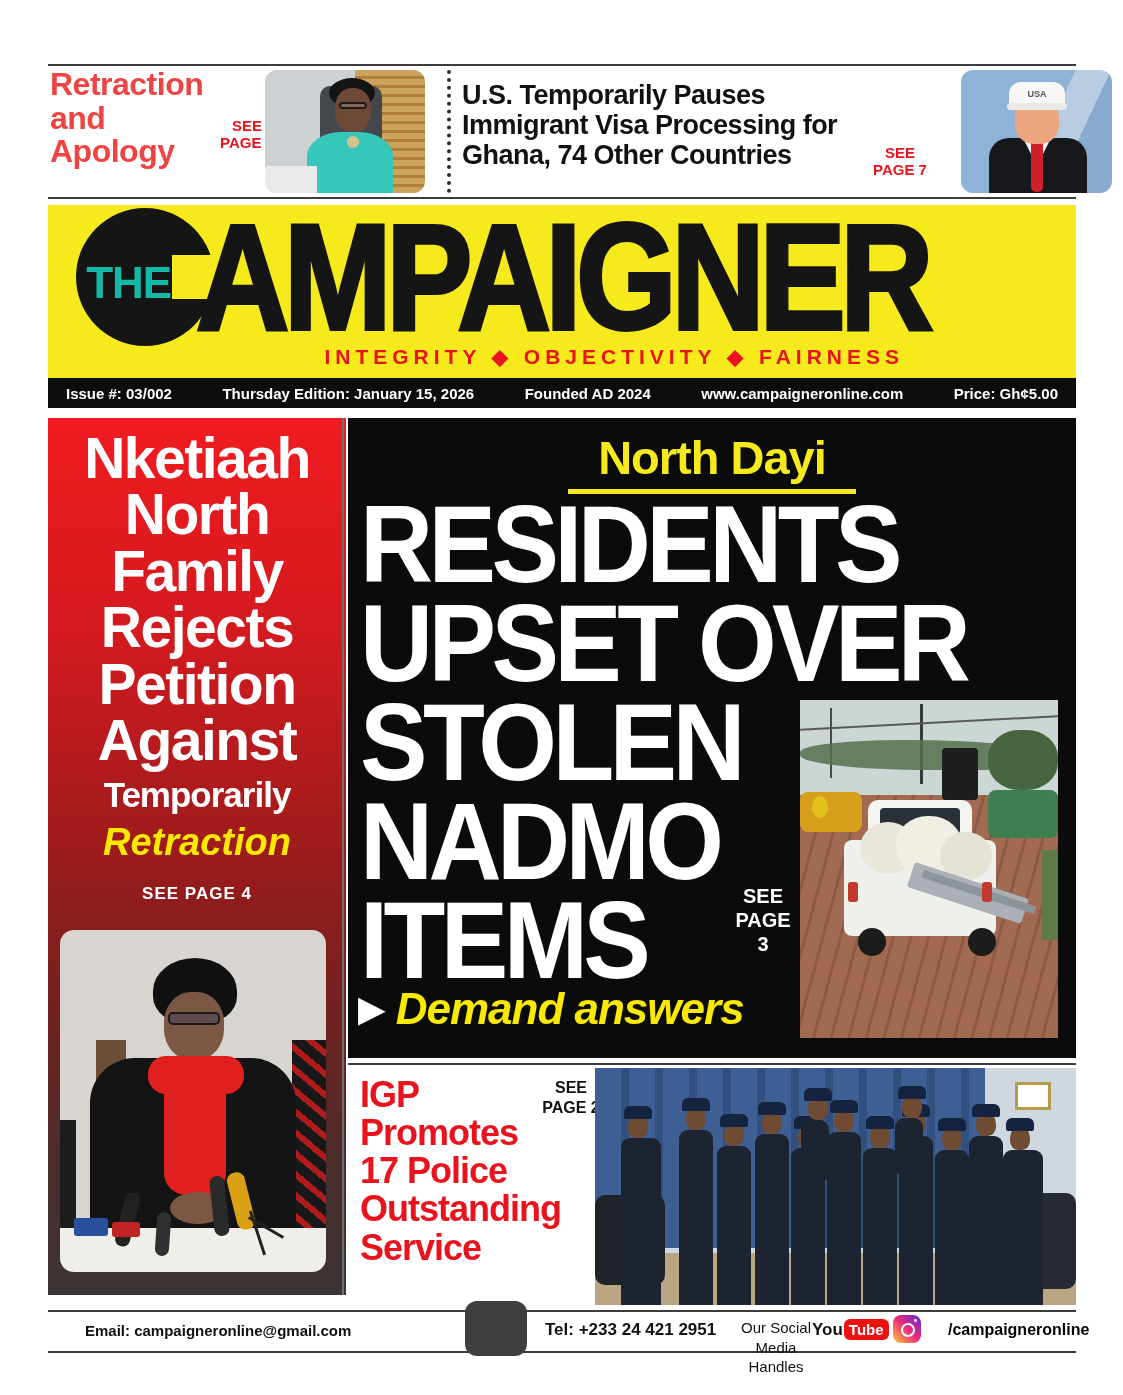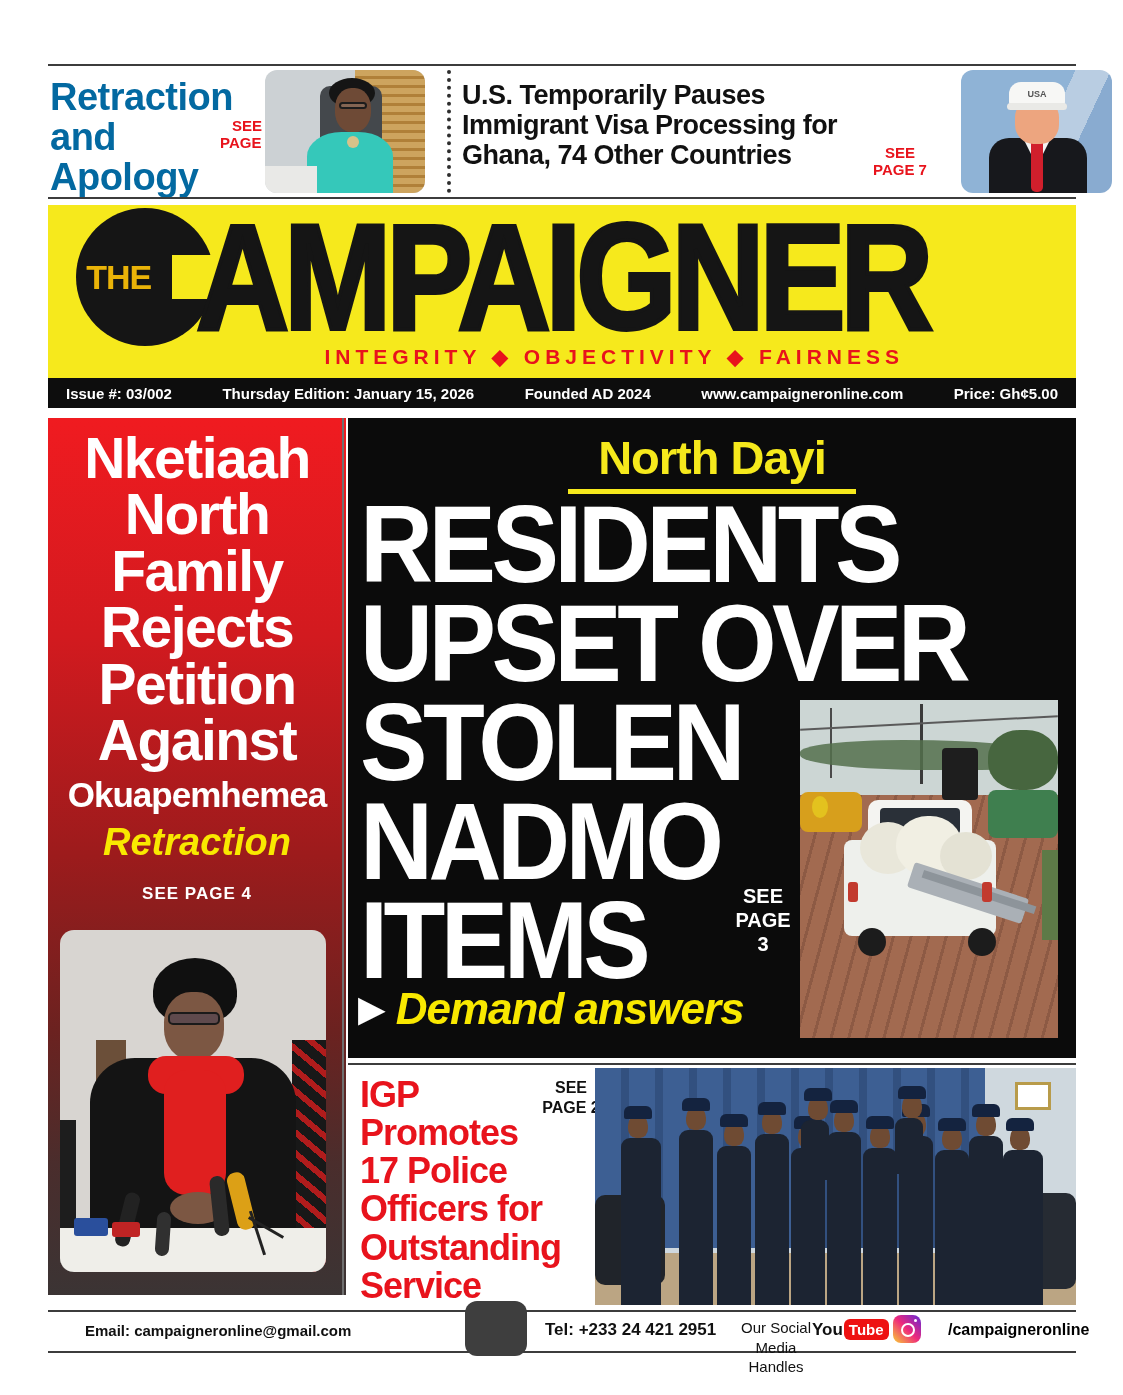--- a/index.html
+++ b/index.html
@@ -1,32 +1,32 @@
 <!DOCTYPE html>
 <html><head>
 <meta charset="utf-8">
 <style>
   html,body{margin:0;padding:0;background:#ffffff;}
   #page{position:relative;width:1123px;height:1395px;background:#ffffff;overflow:hidden;
         font-family:"Liberation Sans",sans-serif;}
   .rule{position:absolute;background:#3c3c3c;}
   
-  .teaser-title-l{position:absolute;left:50px;top:78px;width:170px;font-size:38px;font-weight:bold;
-    color:#0369a1;line-height:1.05;letter-spacing:-0.5px;}
+  .teaser-title-l{position:absolute;left:50px;top:68px;width:170px;font-size:32px;font-weight:bold;
+    color:#ef4444;line-height:1.05;letter-spacing:-0.5px;}
   .teaser-see{position:absolute;color:#e8131c;font-weight:bold;font-size:15px;line-height:1.1;text-align:center;}
   .photo{position:absolute;border-radius:12px;overflow:hidden;}
   .teaser-title-r{position:absolute;left:462px;top:80px;width:410px;font-size:27px;font-weight:bold;
     color:#111;line-height:1.12;letter-spacing:-0.5px;}
   .teaser-divider{position:absolute;left:447px;top:70px;height:123px;width:0;border-left:4px dotted #2e2e2e;}
   
   .masthead{position:absolute;left:48px;top:205px;width:1028px;height:173px;background:#f6e91c;}
   .logo-row{position:absolute;left:0;top:6px;width:1028px;height:132px;display:flex;justify-content:center;align-items:center;}
   .logo-c{position:relative;width:138px;height:138px;background:#151515;border-radius:50%;flex:0 0 auto;}
   .logo-c .notch{position:absolute;right:-6px;top:47px;width:48px;height:44px;background:#f6e91c;}
-  .logo-c .the{position:absolute;left:10px;top:50px;color:#eab308;font-size:34px;font-weight:bold;letter-spacing:-1px;}
+  .logo-c .the{position:absolute;left:10px;top:50px;color:#14b8a6;font-size:44px;font-weight:bold;letter-spacing:-1px;}
   .logo-rest{display:inline-block;font-size:150px;font-weight:bold;color:#151515;letter-spacing:-6px;
     line-height:120px;transform:scaleX(0.86);transform-origin:left center;-webkit-text-stroke:4px #151515;
     margin-left:-18px;}
   .tagline{position:absolute;left:0;top:140px;width:856px;text-align:right;color:#e8131c;
     font-size:21px;font-weight:bold;letter-spacing:5px;}
   
   .infobar{position:absolute;left:48px;top:378px;width:1028px;height:30px;background:#0d0d0d;color:#fff;
     display:flex;align-items:center;justify-content:space-between;padding:0 18px;box-sizing:border-box;
     font-size:15px;font-weight:bold;}
   
@@ -132,21 +132,21 @@
 
   <div class="leftcol">
     <div class="leftcol-headline">
       <div>Nketiaah</div>
       <div>North</div>
       <div>Family</div>
       <div>Rejects</div>
       <div>Petition</div>
       <div>Against</div>
     </div>
-    <div class="leftcol-sub">Okuapemhemea</div>
+    <div class="leftcol-sub">Temporarily</div>
     <div class="leftcol-kicker">
       <div>Retraction</div>
     </div>
     <div class="leftcol-see">SEE PAGE 4</div>
   </div>
 
   <div class="photo" style="left:60px;top:930px;width:266px;height:342px;background:#d8d5d1;border-radius:14px;">
     <div class="ph" style="right:0;top:110px;width:34px;height:232px;background:repeating-linear-gradient(40deg,#181818 0 10px,#b01c1c 10px 16px);"></div>
     <div class="ph" style="left:0;top:190px;width:16px;height:152px;background:#1d1d1d;"></div>
     <div class="ph" style="left:36px;top:110px;width:30px;height:90px;background:#6b4f39;"></div>
@@ -215,21 +215,20 @@
       <span class="arr">▶</span>
       <span class="txt">Demand answers</span>
     </div>
   </div>
 
   <div class="rule" style="left:348px;top:1063px;width:728px;height:2px;"></div>
   <div class="igp-headline">
     <div>IGP</div>
     <div>Promotes</div>
     <div>17 Police</div>
-    <div>Officers for</div>
     <div>Outstanding</div>
     <div>Service</div>
   </div>
   <div class="igp-see">
     <div>SEE</div>
     <div>PAGE 2</div>
   </div>
 
   <div class="photo" style="left:595px;top:1068px;width:481px;height:237px;border-radius:0;background:#cfd8de;">
     <div class="ph" style="left:0;top:0;width:390px;height:180px;background:repeating-linear-gradient(90deg,#3d5f93 0 26px,#32507f 26px 34px);"></div>

